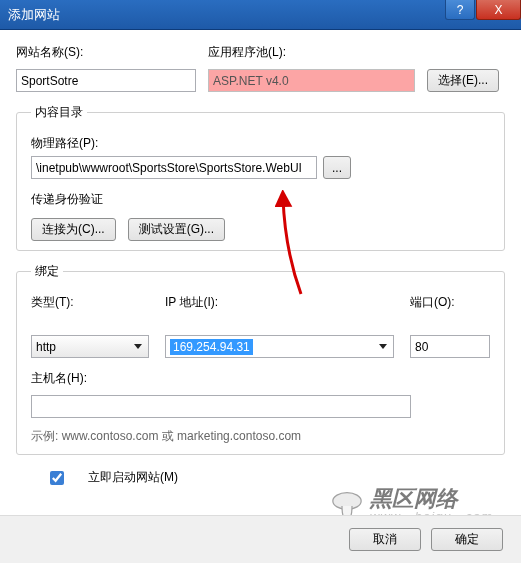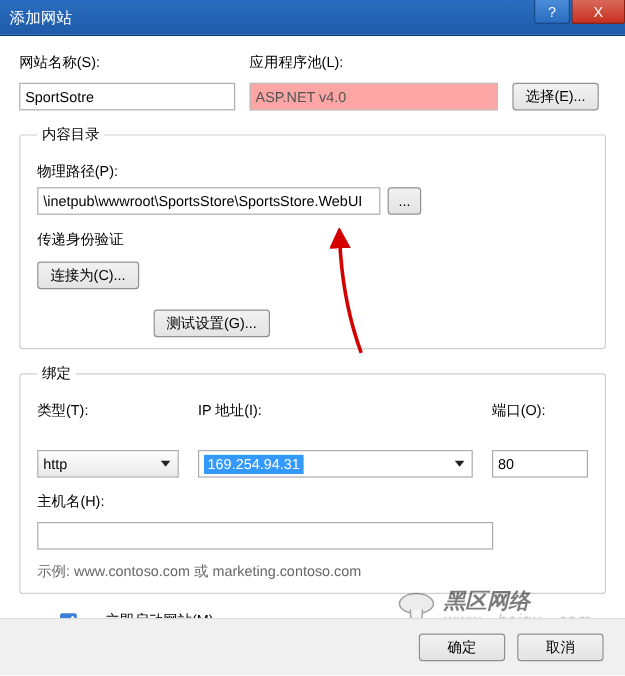--- a/index.html
+++ b/index.html
@@ -49,21 +49,21 @@
 
 .chkrow { margin: 14px 6px 0 6px; display: flex; align-items: center; gap: 24px; padding-left: 28px; }
 .chkrow input[type=checkbox]{ width: 14px; height: 14px; accent-color: #3a7fd5;}
 
 .red-arrow { position: absolute; left: 275px; top: 160px; pointer-events: none; }
 
 .footer { position: absolute; left: 0; right: 0; bottom: 0; height: 48px; background: #f0f0f0; border-top: 1px solid #dcdcdc; display: flex; align-items: center; justify-content: flex-end; gap: 10px; padding: 0 18px; }
 
 .watermark { position: absolute; right: 28px; bottom: 40px; opacity: 0.55; pointer-events: none; display:flex; align-items:center; gap:6px;}
 .watermark .mush { width: 34px; height: 30px; }
-.watermark .wmtxt { color: #111; font-size: 18px; font-style: italic; font-weight: bold; white-space: nowrap;}
+.watermark .wmtxt { color: #111; font-size: 22px; font-style: italic; font-weight: bold; white-space: nowrap;}
 .watermark .wmurl { color: #999; font-size: 13px; font-style: italic; letter-spacing: 1px;}
 .wmblock { display:flex; flex-direction:column; line-height:1;}
 </style>
 </head>
 <body>
 
 <div class="titlebar">
   <span class="title">添加网站</span>
   <div class="winbtns">
     <div class="winbtn help">
@@ -104,21 +104,21 @@
   <fieldset class="grp">
     <legend>内容目录</legend>
     <div class="lbl">物理路径(P):</div>
     <div class="pathrow" style="margin-top:4px;">
       <input class="txt" type="text" value="\inetpub\wwwroot\SportsStore\SportsStore.WebUI" style="">
       <button class="btn sm">...</button>
     </div>
     <div class="lbl" style="margin-top:12px;">传递身份验证</div>
     <div class="btnrow">
       <button class="btn">连接为(C)...</button>
-      <button class="btn" style="min-width:96px;margin-top:40px;">测试设置(G)...</button>
+      <button class="btn" style="min-width:96px;">测试设置(G)...</button>
     </div>
   </fieldset>
 
   <fieldset class="grp">
     <legend>绑定</legend>
     <div class="bindrow">
       <div class="bindcol type">
         <div class="lbl">类型(T):</div>
       </div>
       <div class="bindcol ip">
@@ -178,15 +178,15 @@
     <ellipse cx="20" cy="12" rx="17" ry="10" fill="#ddd" stroke="#555" stroke-width="1.5"></ellipse>
     <path d="M14 18 Q14 32 18 33 L22 33 Q26 32 26 18" fill="#eee" stroke="#555" stroke-width="1.5"></path>
   </svg>
   <div class="wmblock">
     <span class="wmtxt">黑区网络</span>
     <span class="wmurl">www . heiqu . com</span>
   </div>
 </div>
 
 <div class="footer">
+  <button class="btn">取消</button>
   <button class="btn">确定</button>
-  <button class="btn">取消</button>
 </div>
 
 </body></html>

